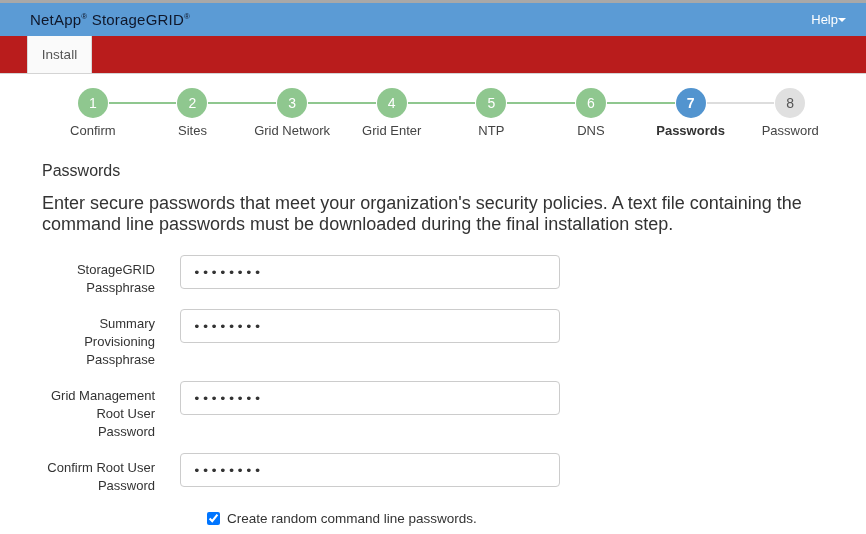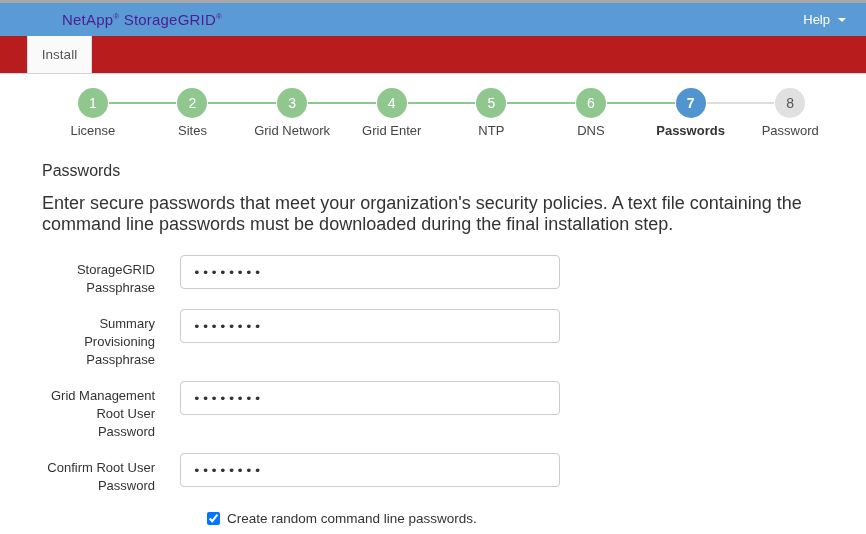--- a/index.html
+++ b/index.html
@@ -12,24 +12,24 @@
   }
   
   .top-strip { height: 3px; background: #a8a8a8; }
 
   
   .app-header {
     height: 33px; background: #5b9bd5;
     display: flex; align-items: center; justify-content: space-between;
     padding: 0 16px 0 30px;
   }
-  .brand { color: #4c1d95; font-size: 15px; letter-spacing: 0.2px; margin-left: 32px; }
+  .brand { color: #0f172a; font-size: 15px; letter-spacing: 0.2px; }
   .brand sup { font-size: 8px; vertical-align: top; position: relative; top: 1px; }
   .help-menu {
-    color: #fff; font-size: 13px; display: flex; align-items: center; gap: 8px;
+    color: #fff; font-size: 13px; display: flex; align-items: center; gap: 0;
     cursor: pointer; padding-right: 4px;
   }
   .caret {
     width: 0; height: 0; display: inline-block;
     border-left: 4px solid transparent; border-right: 4px solid transparent;
     border-top: 4px solid #fff;
   }
 
   
   .tabbar {
@@ -120,21 +120,21 @@
 </header>
 
 <nav class="tabbar">
   <div class="tab-spacer"></div>
   <div class="tab">Install</div>
 </nav>
 
 <div class="stepper">
   <div class="step complete">
     <div class="circle">1</div>
-    <div class="slabel">License</div>
+    <div class="slabel">Confirm</div>
   </div>
   <div class="step complete">
     <div class="circle">2</div>
     <div class="slabel">Sites</div>
   </div>
   <div class="step complete">
     <div class="circle">3</div>
     <div class="slabel">Grid Network</div>
   </div>
   <div class="step complete">

